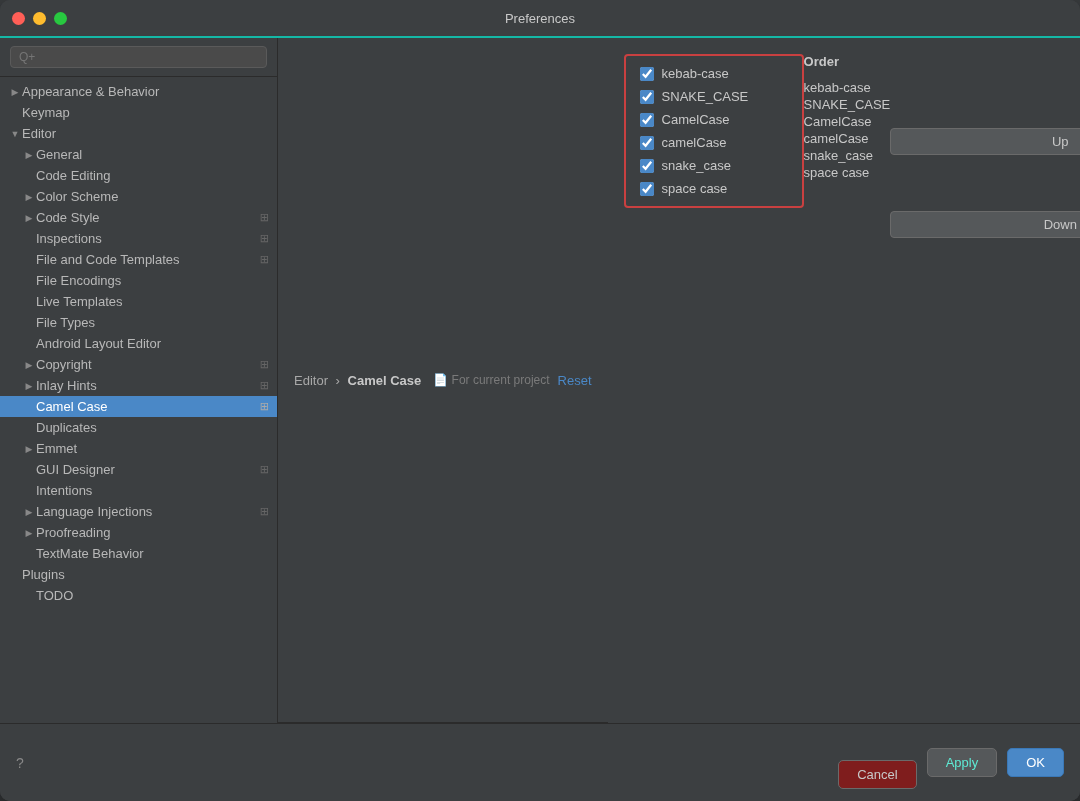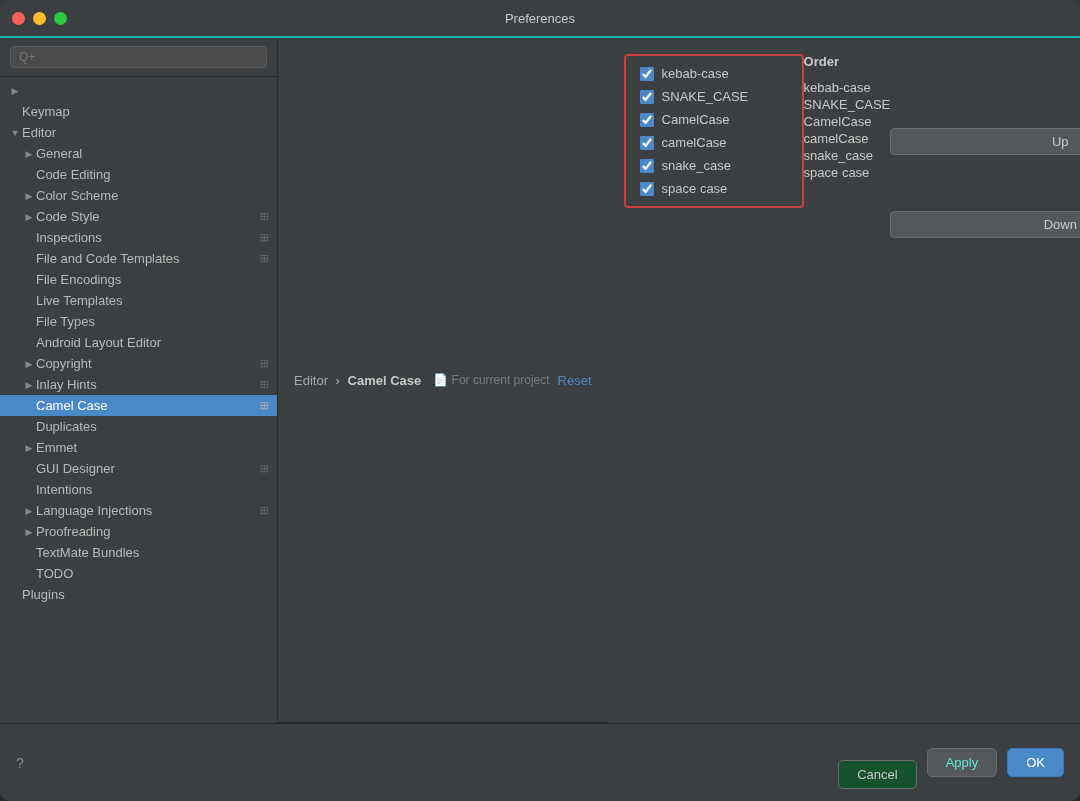--- a/index.html
+++ b/index.html
@@ -236,21 +236,21 @@
       cursor: pointer;
     }
     .footer-btn {
       padding: 6px 18px;
       border-radius: 5px;
       font-size: 13px;
       cursor: pointer;
       border: 1px solid #6a6a6a;
     }
     .btn-cancel {
-      background: #14532d;
+      background: #7f1d1d;
       color: #c8c8c8;
       margin-top: 24px;
     }
     .btn-apply {
       background: #55585a;
       color: #5eead4;
     }
     .btn-ok {
       background: #4a88c7;
       color: #ffffff;
@@ -273,20 +273,21 @@
 
   <div class="content">
 
     <div class="sidebar">
       <div class="sidebar-search">
         <input type="text" placeholder="Q+" style="">
       </div>
       <div class="sidebar-scroll" id="sidebar-list">
       <div class="tree-item">
             <span class="arrow">▶</span>
+            <span class="item-label">Appearance &amp; Behavior</span>
           </div>
           <div class="tree-item">
             <span class="arrow"></span>
             <span class="item-label">Keymap</span>
           </div>
           <div class="tree-item">
             <span class="arrow">▼</span>
             <span class="item-label">Editor</span>
           </div>
           <div class="tree-item indent-1">
@@ -368,29 +369,29 @@
             <span class="arrow">▶</span>
             <span class="item-label">Language Injections</span>
             <span class="copy-icon">⊞</span>
           </div>
           <div class="tree-item indent-1">
             <span class="arrow">▶</span>
             <span class="item-label">Proofreading</span>
           </div>
           <div class="tree-item indent-1">
             <span class="arrow"></span>
-            <span class="item-label">TextMate Bundles</span>
+            <span class="item-label">TextMate Behavior</span>
+          </div>
+          <div class="tree-item">
+            <span class="arrow"></span>
+            <span class="item-label">Plugins</span>
           </div>
           <div class="tree-item indent-1">
             <span class="arrow"></span>
             <span class="item-label">TODO</span>
-          </div>
-          <div class="tree-item">
-            <span class="arrow"></span>
-            <span class="item-label">Plugins</span>
           </div>
         </div>
     </div>
 
     <div class="main-panel">
       <div class="panel-header">
         <span class="panel-breadcrumb">
           <span>Editor</span>
           <span class="separator">›</span>
           <span class="current">Camel Case</span>

